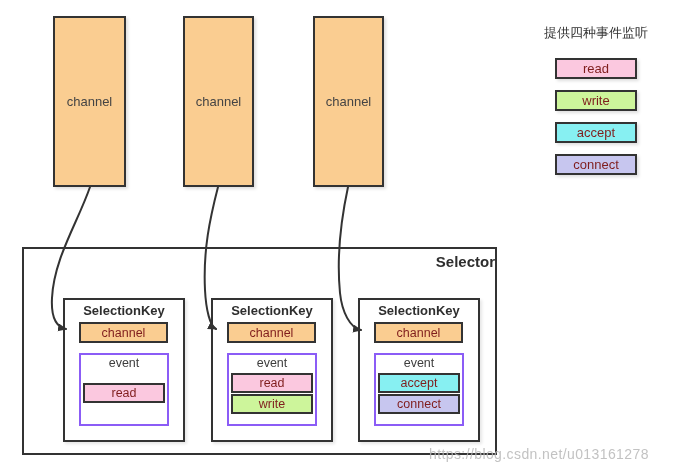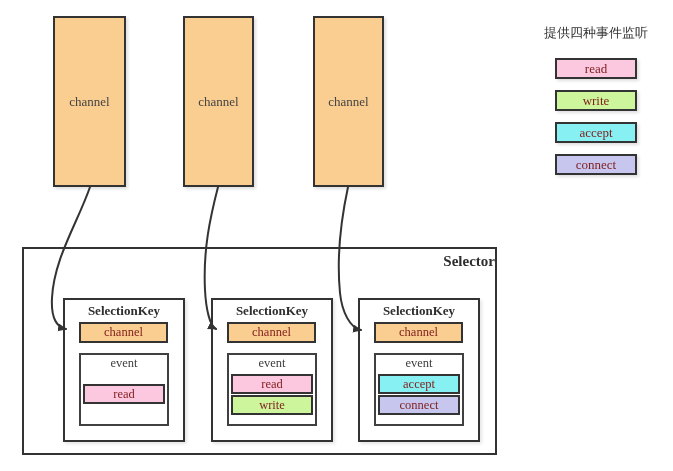--- a/index.html
+++ b/index.html
@@ -1,20 +1,20 @@
 <!DOCTYPE html>
 <html><head>
 <meta charset="utf-8">
 <style>
   html,body { margin:0; padding:0; background:#ffffff; }
   .canvas {
     position:relative; width:673px; height:471px; background:#ffffff;
     font-family:"Liberation Sans", sans-serif; color:#3d3d3d; overflow:hidden;
   }
-  .abs { position:absolute; box-sizing:border-box;font-family:Liberation Serif, serif; }
+  .abs { position:absolute; box-sizing:border-box; }
 
   
   .channel {
     border:2px solid #333; background:#FACD91;
     display:flex; align-items:center; justify-content:center;
     font-size:13px; color:#444;
     box-shadow:2px 2px 3px rgba(0,0,0,0.13);
   }
   #ch1 { left:53px;  top:16px; width:73px; height:171px; }
   #ch2 { left:183px; top:16px; width:71px; height:171px; }
@@ -35,21 +35,21 @@
   #key1 { left:63px; } #key2 { left:211px; } #key3 { left:358px; }
   .skey-title { text-align:center; font-weight:bold; font-size:13px; color:#2e2e2e; margin-top:3px; }
 
   .chip {
     box-sizing:border-box; border:2px solid #333;
     display:flex; align-items:center; justify-content:center;
     font-size:12.5px; color:#7f1d1d;
   }
   .key-channel { position:absolute; left:14px; top:22px; width:89px; height:21px; background:#FACD91; }
 
-  .event-box { position:absolute; left:14px; top:53px; width:90px; height:73px; border:2px solid #404040; box-sizing:border-box; background:#fff; }
+  .event-box { position:absolute; left:14px; top:53px; width:90px; height:73px; border:2px solid #8b5cf6; box-sizing:border-box; background:#fff; }
   .event-label { text-align:center; font-size:12.5px; margin-top:1px; color:#3d3d3d; }
   .event-chips .chip { width:82px; height:20px; margin:1px auto 0; }
   .event-chips .chip:first-child { margin-top:3px; }
   .event-chips .chip:only-child { margin-top:13px; }
 
   
   .legend { left:538px; top:24px; width:116px; }
   .legend-title { text-align:center; font-size:13px; color:#333; white-space:nowrap; }
   .legend-items { margin-top:16px; display:flex; flex-direction:column; align-items:center; }
   .legend-items .chip { width:82px; height:21px; margin-bottom:11px; font-size:13px; box-shadow:2px 2px 3px rgba(0,0,0,0.13); }
@@ -152,14 +152,15 @@
       </div>
       <div class="chip" style="background-color: rgb(135, 240, 242);">
         <span>accept</span>
       </div>
       <div class="chip" style="background-color: rgb(199, 198, 239);">
         <span>connect</span>
       </div>
     </div>
   </div>
 
+  <div class="abs watermark">https://blog.csdn.net/u013161278</div>
 
 </div>
 
 </body></html>

